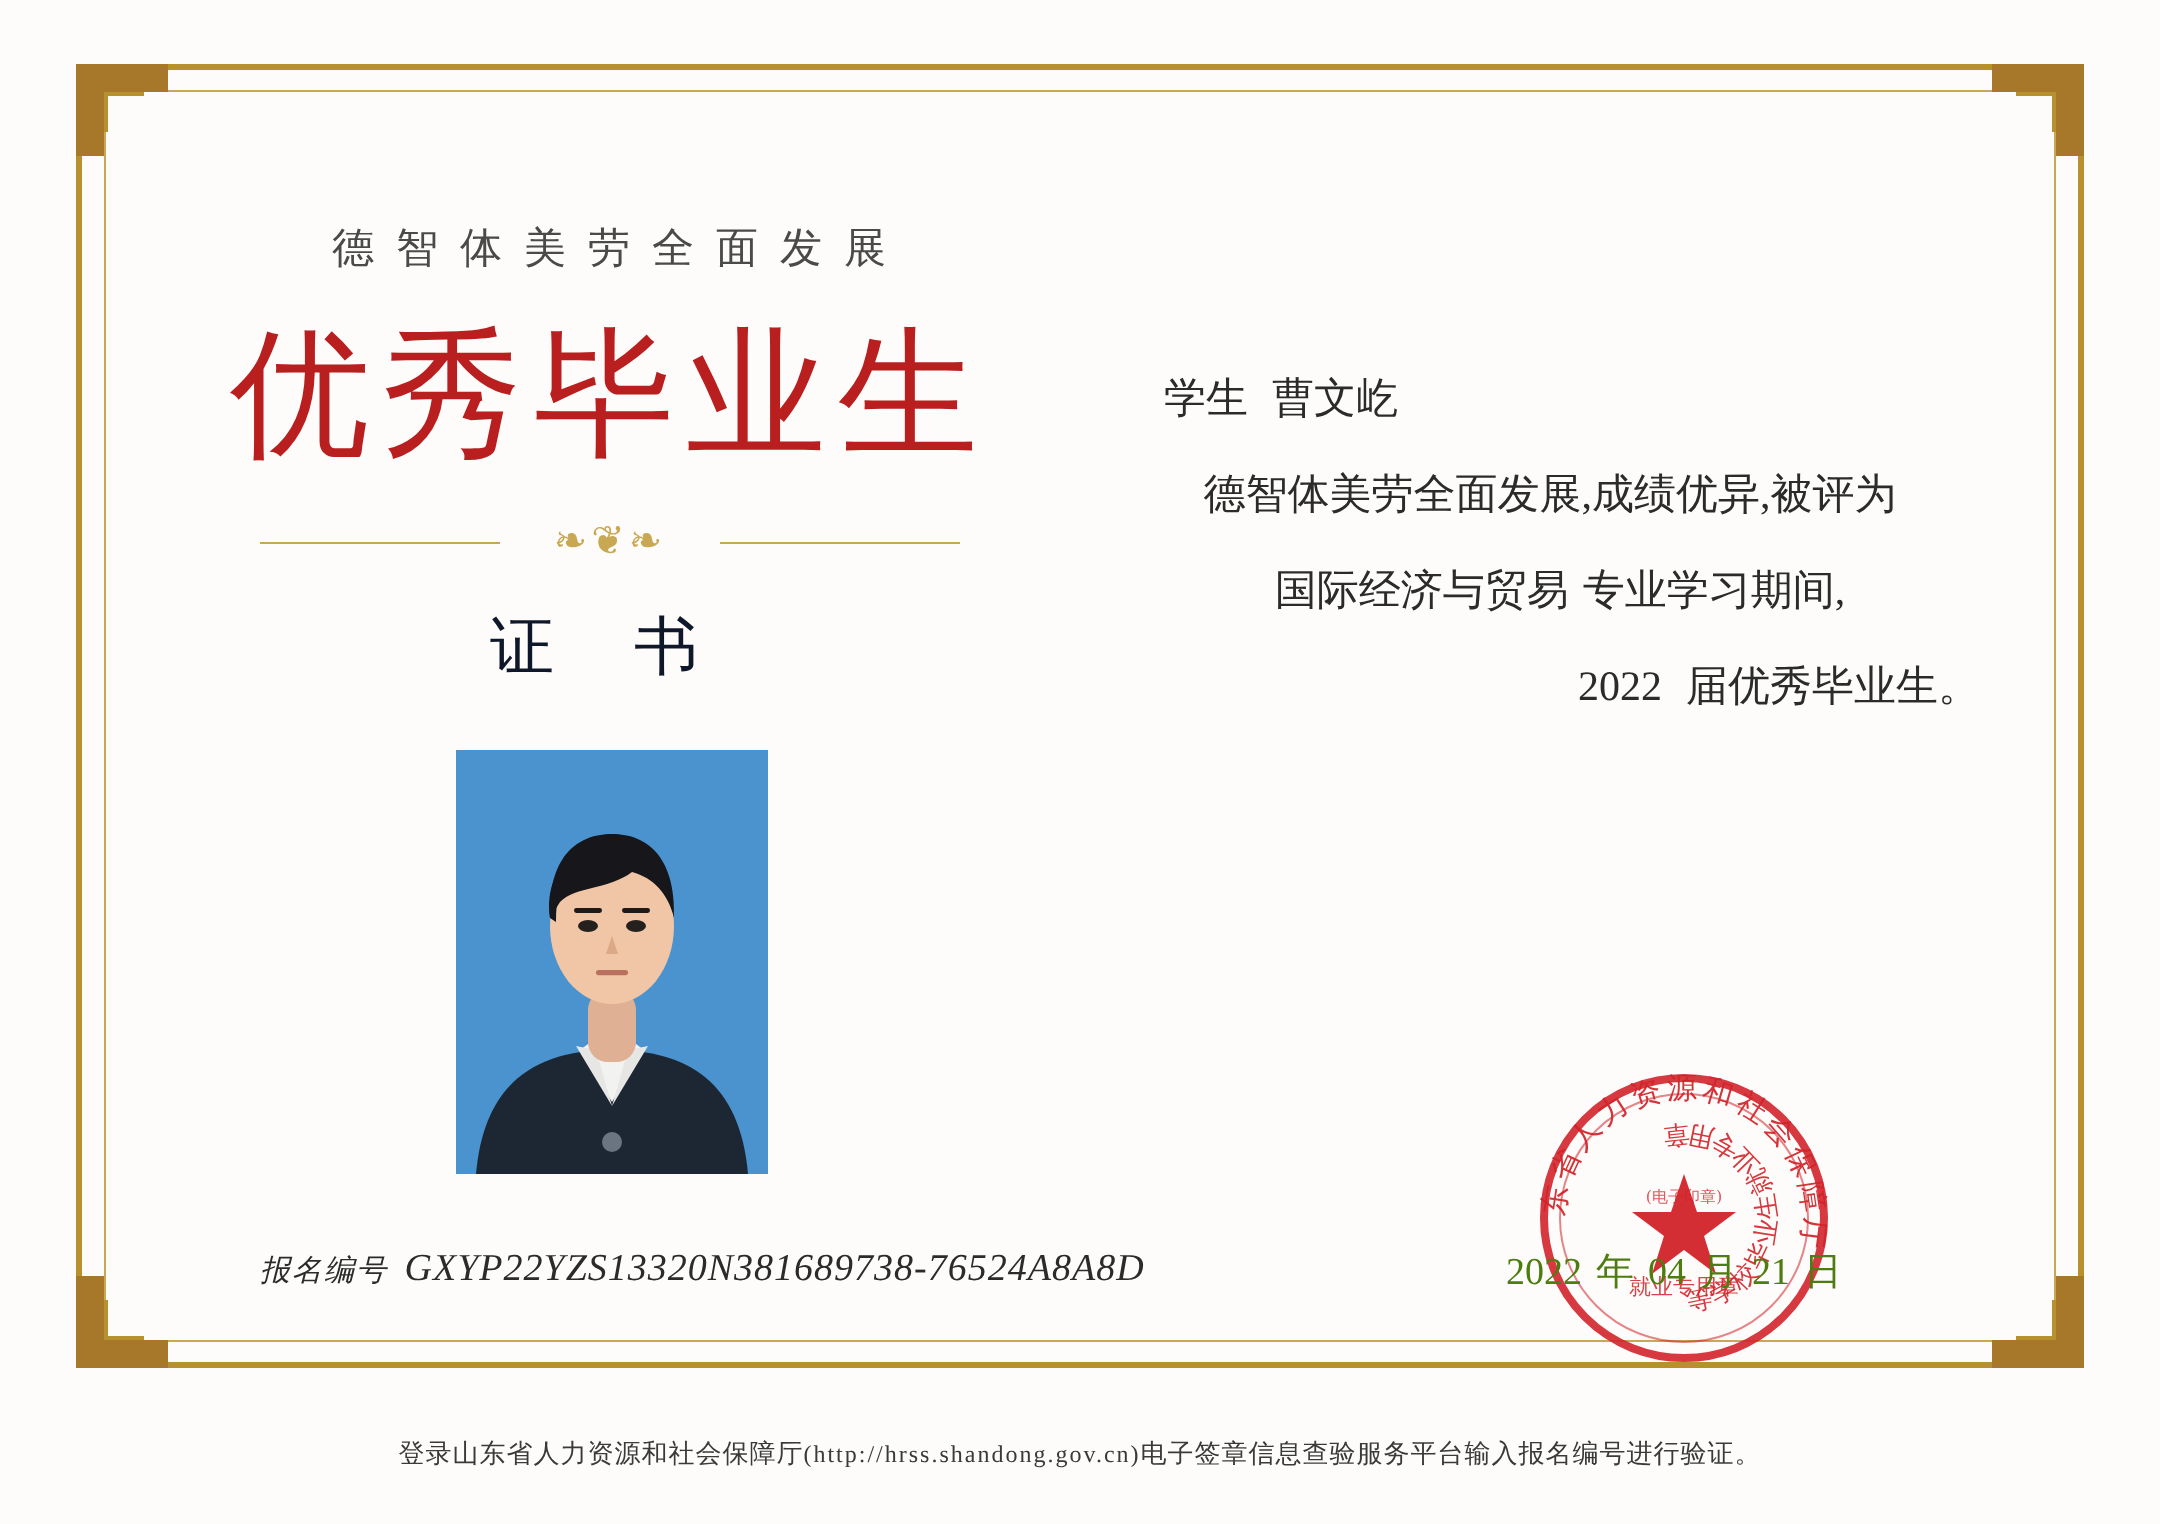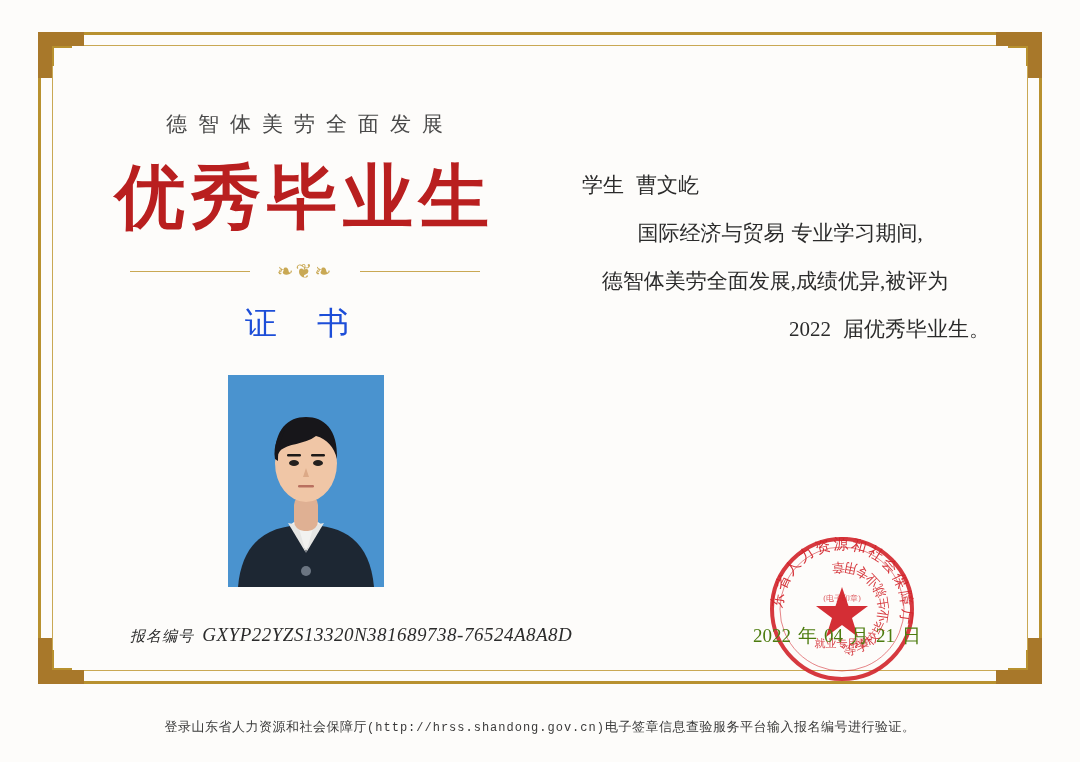--- a/index.html
+++ b/index.html
@@ -85,21 +85,21 @@
   .issuer-line {
     font-size: 21px;
     letter-spacing: 11px;
     color: #4a4a4a;
     font-family: "Liberation Serif", "DejaVu Serif", serif;
     margin-left: 10px;
   }
   .title-main {
     margin-top: 22px;
     font-size: 70px;
-    font-weight: bold;
+    font-weight: normal;
     letter-spacing: 6px;
     color: #b91f1f;
     line-height: 1.06;
     font-family: "DejaVu Serif", "Liberation Serif", serif;
   }
   .ornament {
     position: relative;
     margin: 24px auto 0;
     width: 350px;
     height: 26px;
@@ -120,21 +120,21 @@
     transform: translateX(-50%);
     color: #c9a853;
     font-size: 20px;
     letter-spacing: 2px;
     line-height: 26px;
   }
   .title-sub {
     margin-top: 18px;
     font-size: 32px;
     letter-spacing: 16px;
-    color: #1d4ed8;
+    color: #0f172a;
     font-family: "Liberation Serif", "DejaVu Serif", serif;
   }
 
   .photo {
     position: absolute;
     left: 228px;
     top: 375px;
     width: 156px;
     height: 212px;
     background: linear-gradient(#4e9ad6, #3f86c4);
@@ -169,20 +169,21 @@
     top: 175px;
     width: 430px;
     font-size: 21px;
     color: #2b2b2b;
     line-height: 1.0;
     font-family: "Liberation Serif", "DejaVu Serif", serif;
   }
   .body-line {
     margin-bottom: 27px;
     white-space: nowrap;
+    margin-top: 14px;
   }
   .l1 { text-align: left; padding-left: 22px; }
   .l2 { text-align: left; padding-left: 68px; }
   .l3 { text-align: center; padding-left: 30px; }
   .l4 { text-align: center; padding-left: 10px; }
   .l5 { text-align: center; }
   .l6 { text-align: right; padding-left: 42px; }
   .gap { display: inline-block; width: 12px; }
   .gap-sm { display: inline-block; width: 7px; }
 
@@ -211,21 +212,21 @@
     left: 0;
     right: 0;
     top: 718px;
     text-align: center;
     font-size: 13px;
     color: #3a3a3a;
     letter-spacing: 0.5px;
     font-family: "Liberation Serif", "DejaVu Serif", serif;
   }
   .footer .url {
-    font-family: Liberation Mono, monospace;
+    font-family: Liberation Serif, serif;
     letter-spacing: 1px;
     font-size: 12px;
   }
 </style>
 </head>
 <body>
 
 <div class="certificate">
 
   <div class="frame-outer"></div>
@@ -282,24 +283,24 @@
 
   <div class="serial">
     <span class="label">报名编号</span>
     <span class="code">GXYP22YZS13320N381689738-76524A8A8D</span>
   </div>
 
   <div class="right-col">
     <div class="body-line l1">
       <span>学生</span><span class="gap"></span><span>曹文屹</span>
     </div>
+    <div class="body-line l5">德智体美劳全面发展,成绩优异,被评为</div>
     <div class="body-line l4">
       <span>国际经济与贸易</span><span class="gap-sm"></span><span>专业学习期间,</span>
     </div>
-    <div class="body-line l5">德智体美劳全面发展,成绩优异,被评为</div>
     <div class="body-line l6">
       <span>2022</span><span class="gap"></span><span>届优秀毕业生。</span>
     </div>
   </div>
 
   <div class="seal">
     <svg width="160" height="160" viewBox="0 0 160 160">
       <defs>
         <path id="sealArcOuter" d="M80,80 m-60,0 a60,60 0 1,1 120,0 a60,60 0 1,1 -120,0"></path>
         <path id="sealArcInner" d="M80,80 m0,46 a46,46 0 1,0 0,-92 a46,46 0 1,0 0,92"></path>

